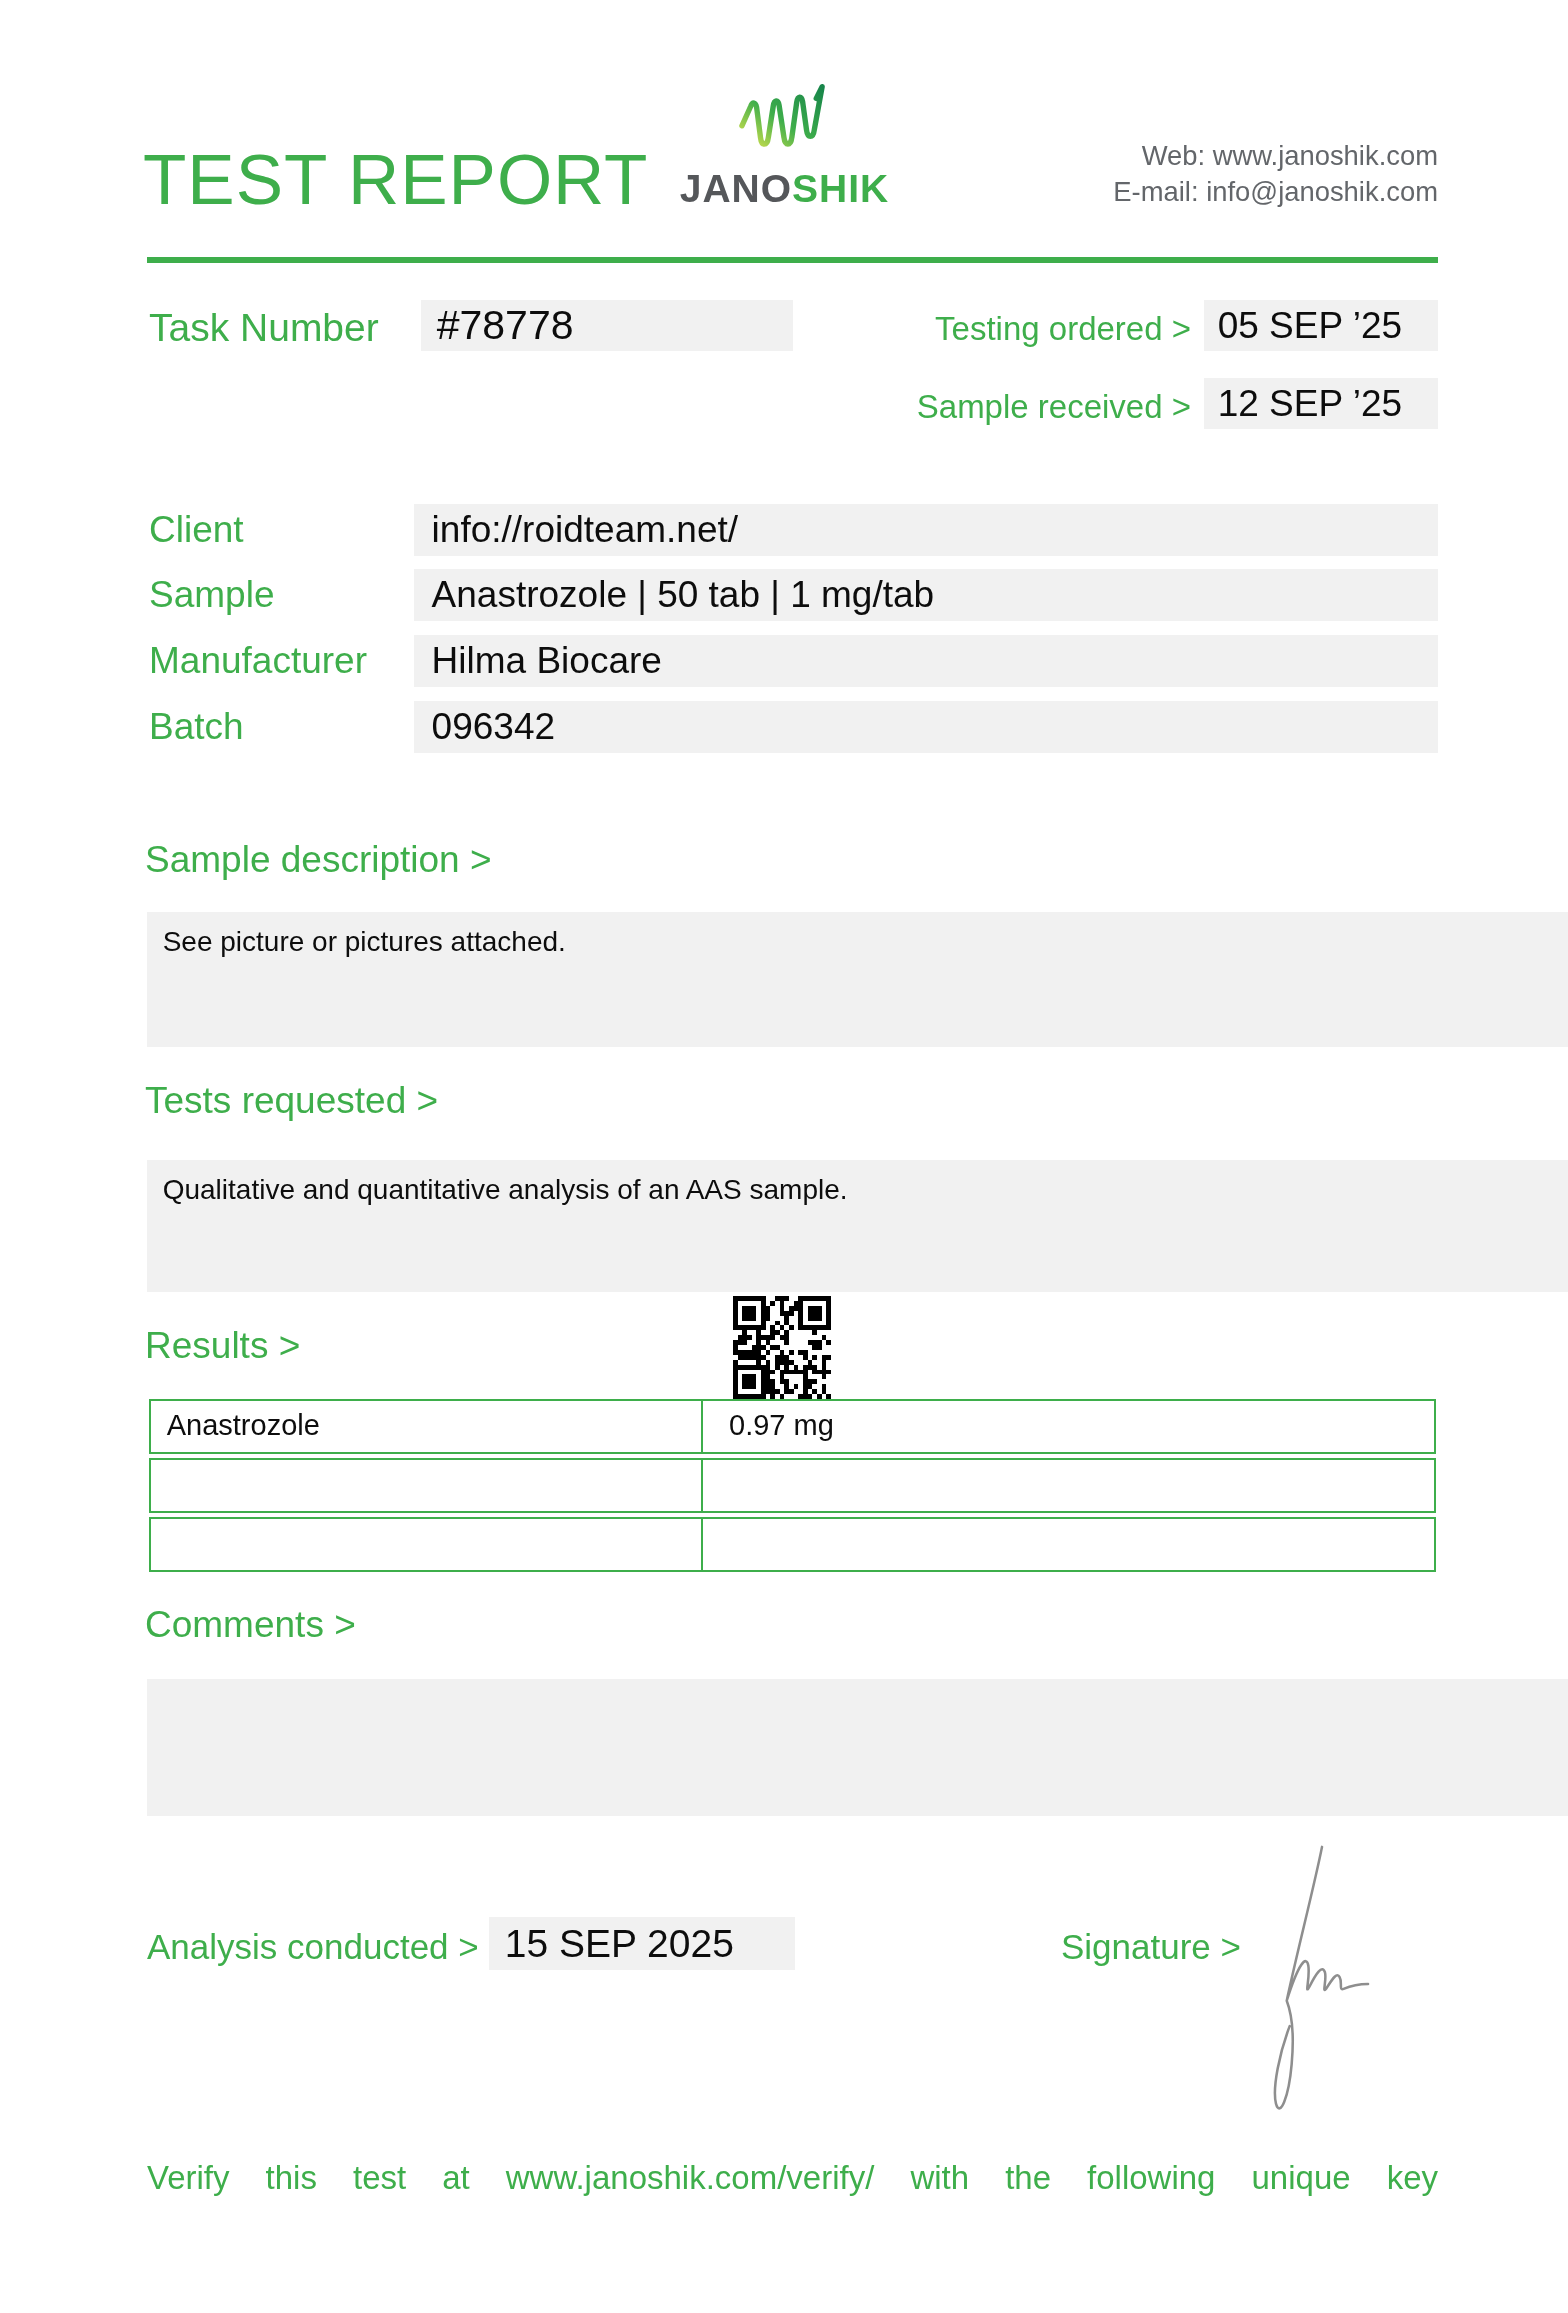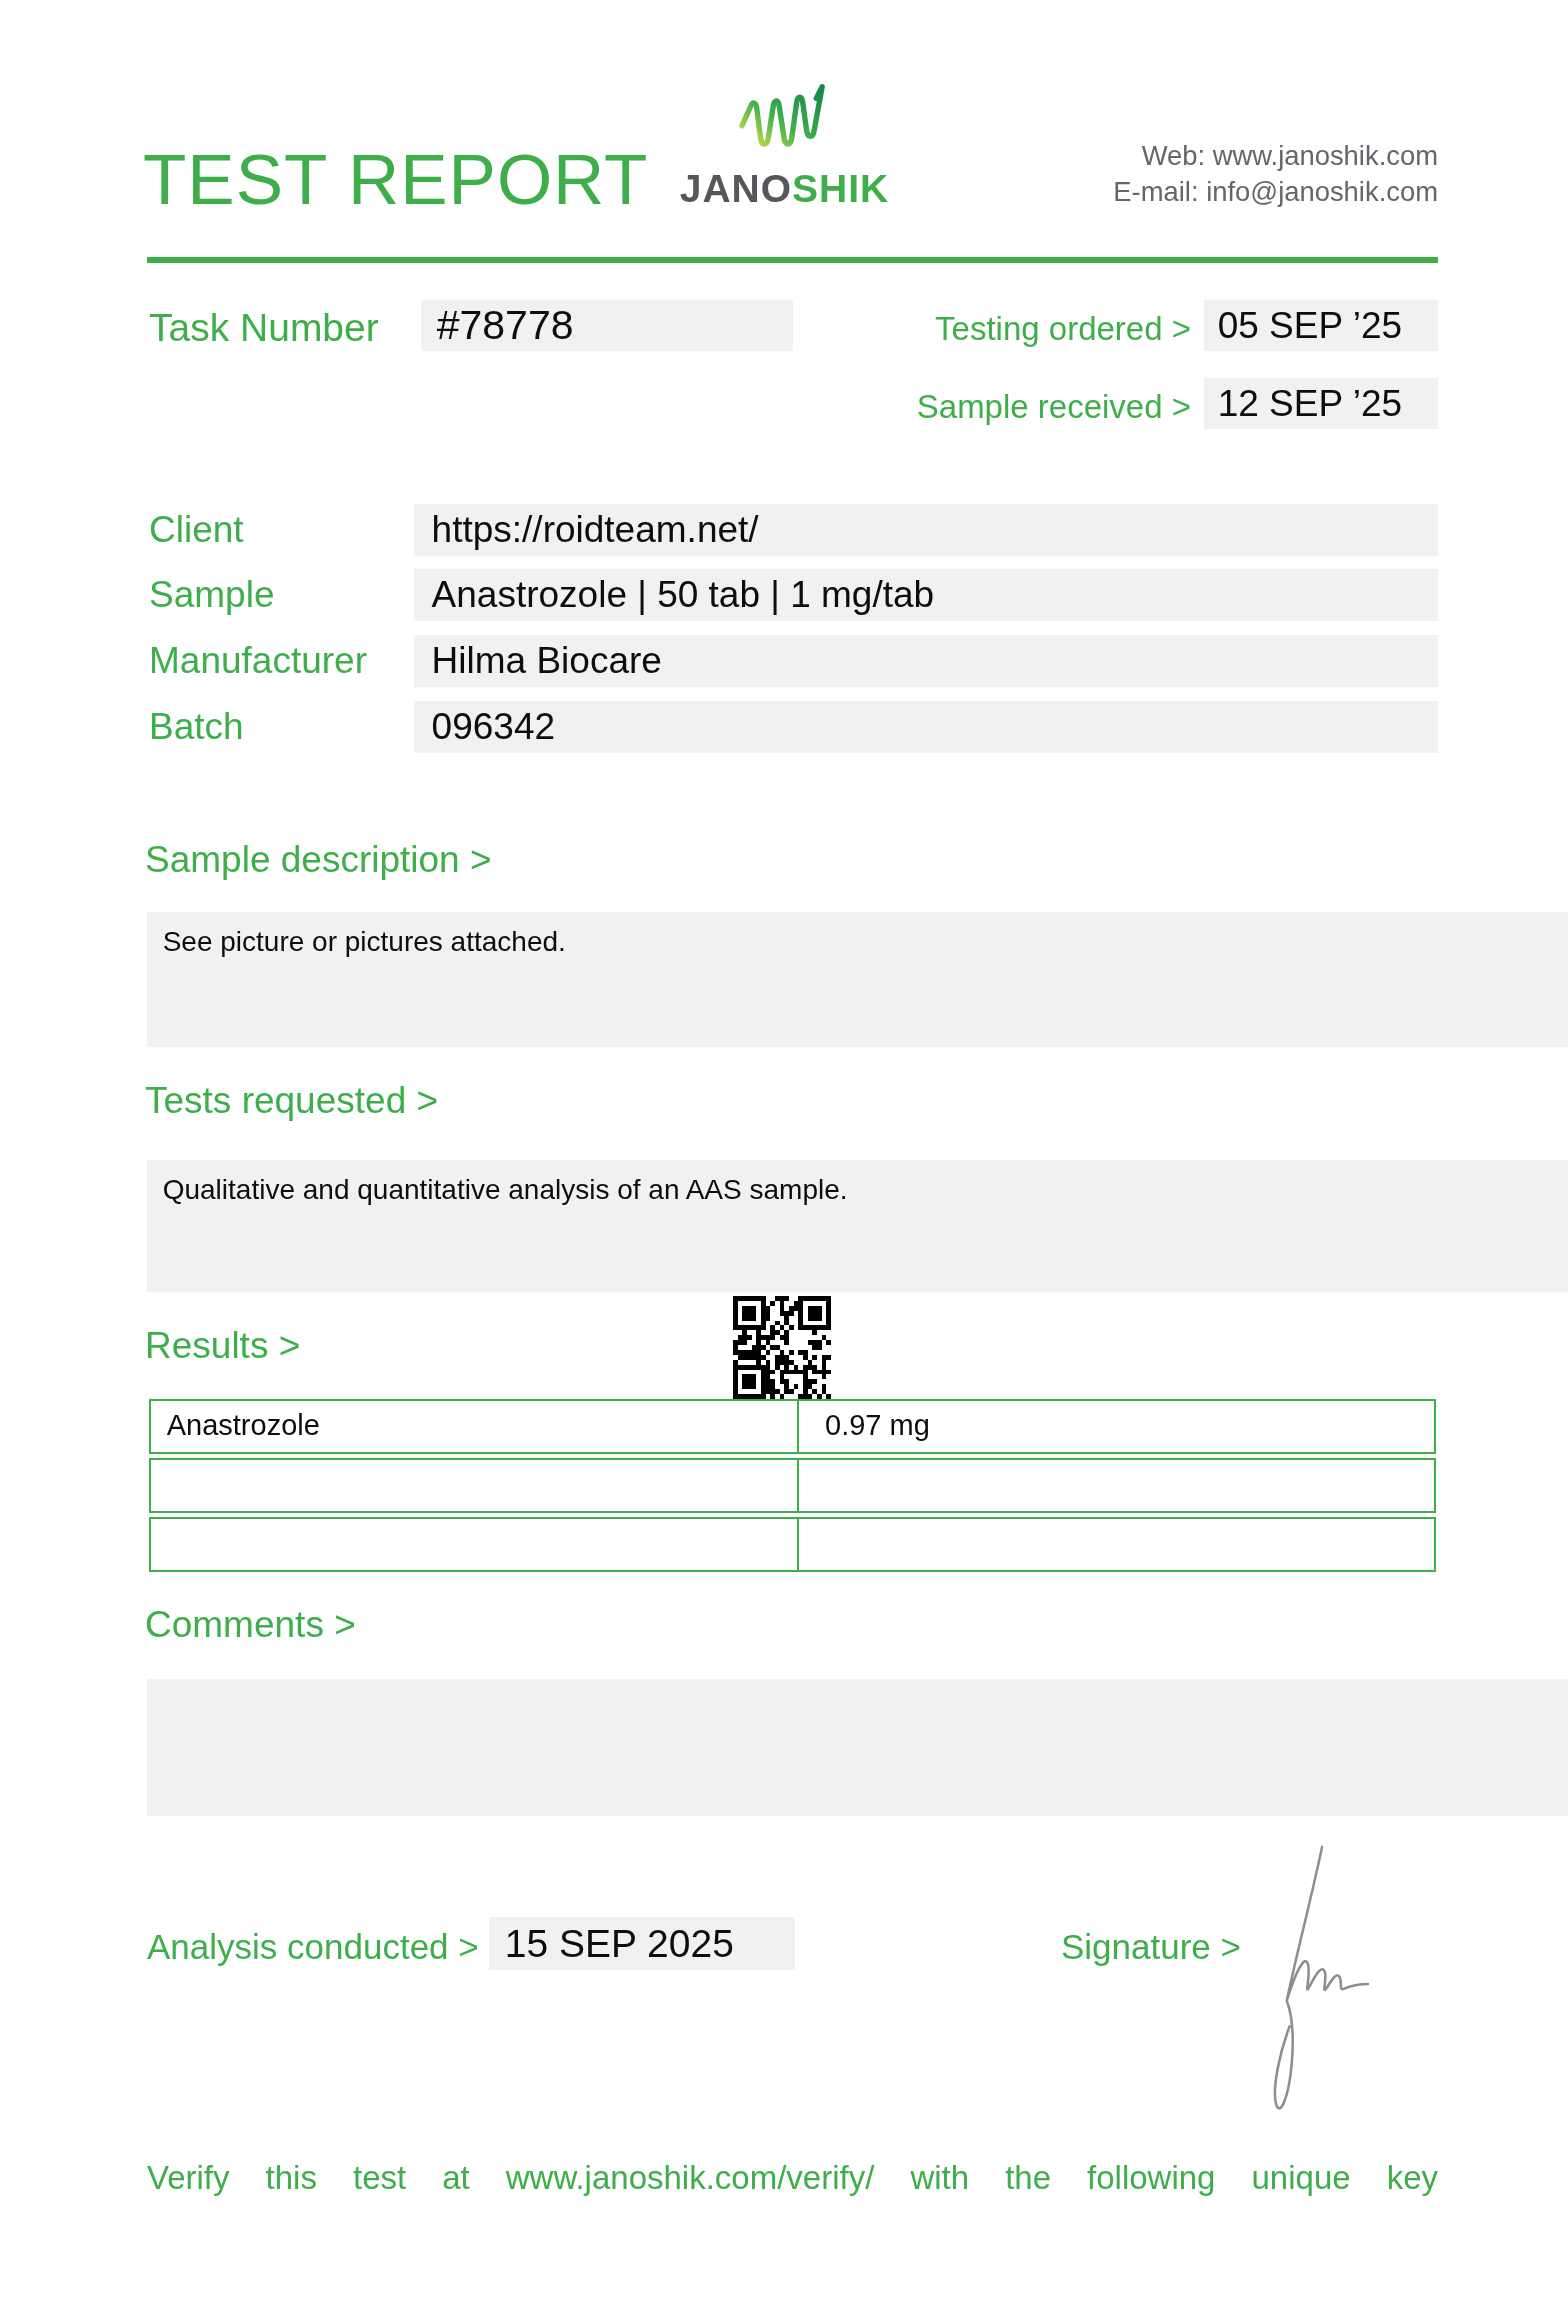--- a/index.html
+++ b/index.html
@@ -39,21 +39,21 @@
   .drow-box .value { line-height:52px; padding-left:17.6px; }
 
   .section-label { left:145px; font-size:37px; color:#3eae4b; white-space:nowrap; }
   .big-box { left:147px; width:1531px; background:#f1f1f1; }
   .big-box .inner { font-size:28px; color:#0d0d0d; padding:13.7px 15.7px; }
 
   .qr { left:733px; top:1296px; width:98px; height:103px; }
 
   .rtable { left:149px; top:1399px; width:1287px; }
   .rrow { display:flex; border:2.9px solid #3eae4b; height:55px; margin-bottom:3.9px; background:#fff; }
-  .rcell-l { width:648px; border-right:2.9px solid #3eae4b; font-size:29px; line-height:49px; padding-left:15.7px; white-space:nowrap; }
+  .rcell-l { width:552px; border-right:2.9px solid #3eae4b; font-size:29px; line-height:49px; padding-left:15.7px; white-space:nowrap; }
   .rcell-r { flex:1; font-size:29px; line-height:49px; padding-left:26px; white-space:nowrap; }
 
   .analysis-label { left:147px; top:1927px; font-size:35px; }
   .analysis-box { left:489px; top:1917px; width:306px; height:53px; }
   .analysis-box .value { font-size:39px; line-height:53px; padding-left:15.7px; }
   .sig-label { left:1061px; top:1927px; font-size:35px; }
   .sig-svg { left:1266px; top:1841px; width:113px; height:289px; }
 
   .verify { left:147px; top:2159px; width:1291px; font-size:33px; color:#3eae4b; text-align:justify; text-align-last:justify; }
   .key-box { left:147px; top:2248px; width:1291px; height:61px; background:#f1f1f1; text-align:center; }
@@ -97,21 +97,21 @@
     <div class="value date-val">05 SEP ’25</div>
   </div>
 
   <div class="abs field-label rec-label">Sample received &gt;</div>
   <div class="abs gray-box rec-box">
     <div class="value date-val">12 SEP ’25</div>
   </div>
 
   <div class="abs field-label drow-label" style="top:504px">Client</div>
   <div class="abs gray-box drow-box" style="top:504px">
-    <div class="value">https://roidteam.net/</div>
+    <div class="value">info://roidteam.net/</div>
   </div>
 
   <div class="abs field-label drow-label" style="top:569px">Sample</div>
   <div class="abs gray-box drow-box" style="top:569px">
     <div class="value">Anastrozole | 50 tab | 1 mg/tab</div>
   </div>
 
   <div class="abs field-label drow-label" style="top:635px">Manufacturer</div>
   <div class="abs gray-box drow-box" style="top:635px">
     <div class="value">Hilma Biocare</div>

